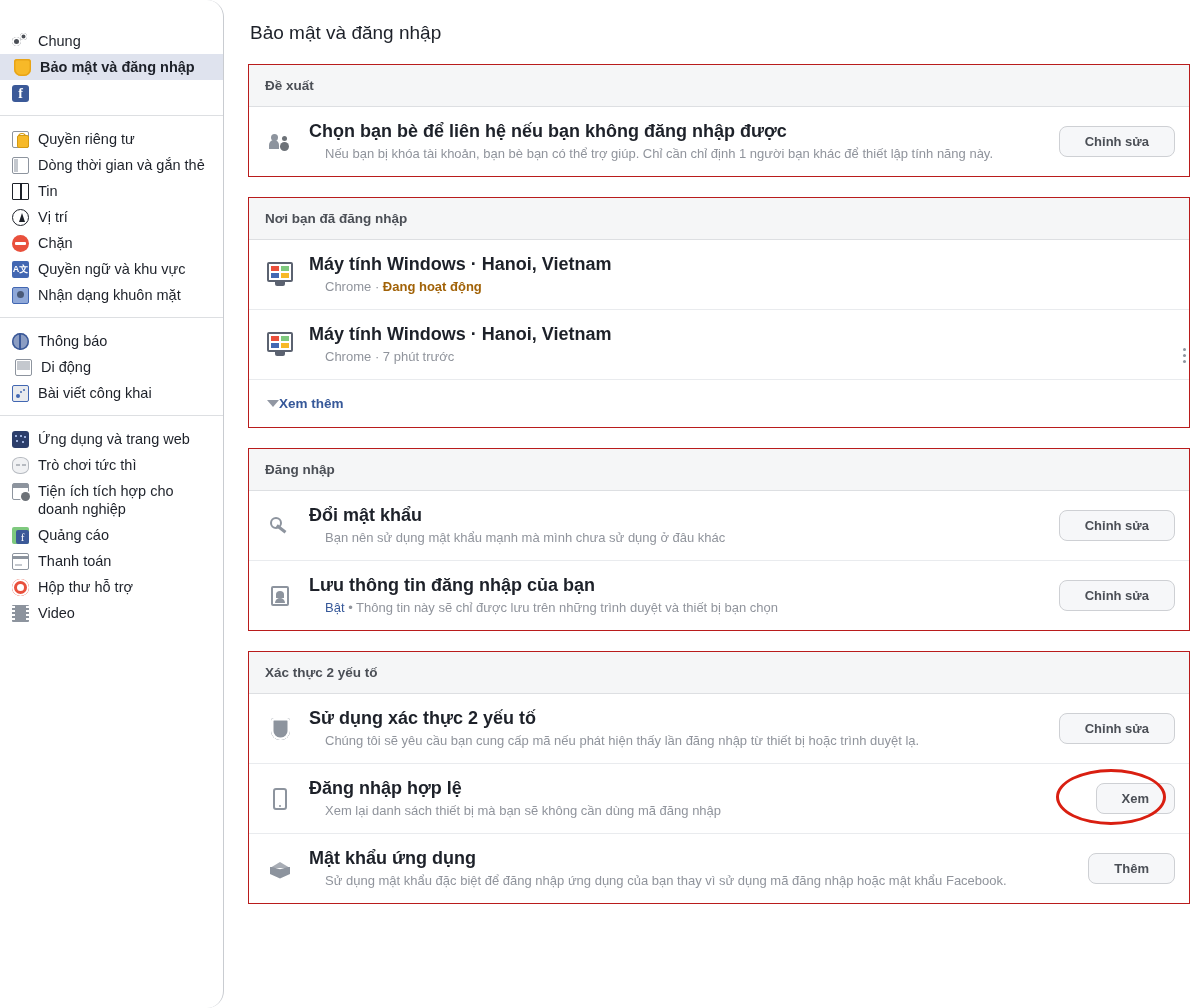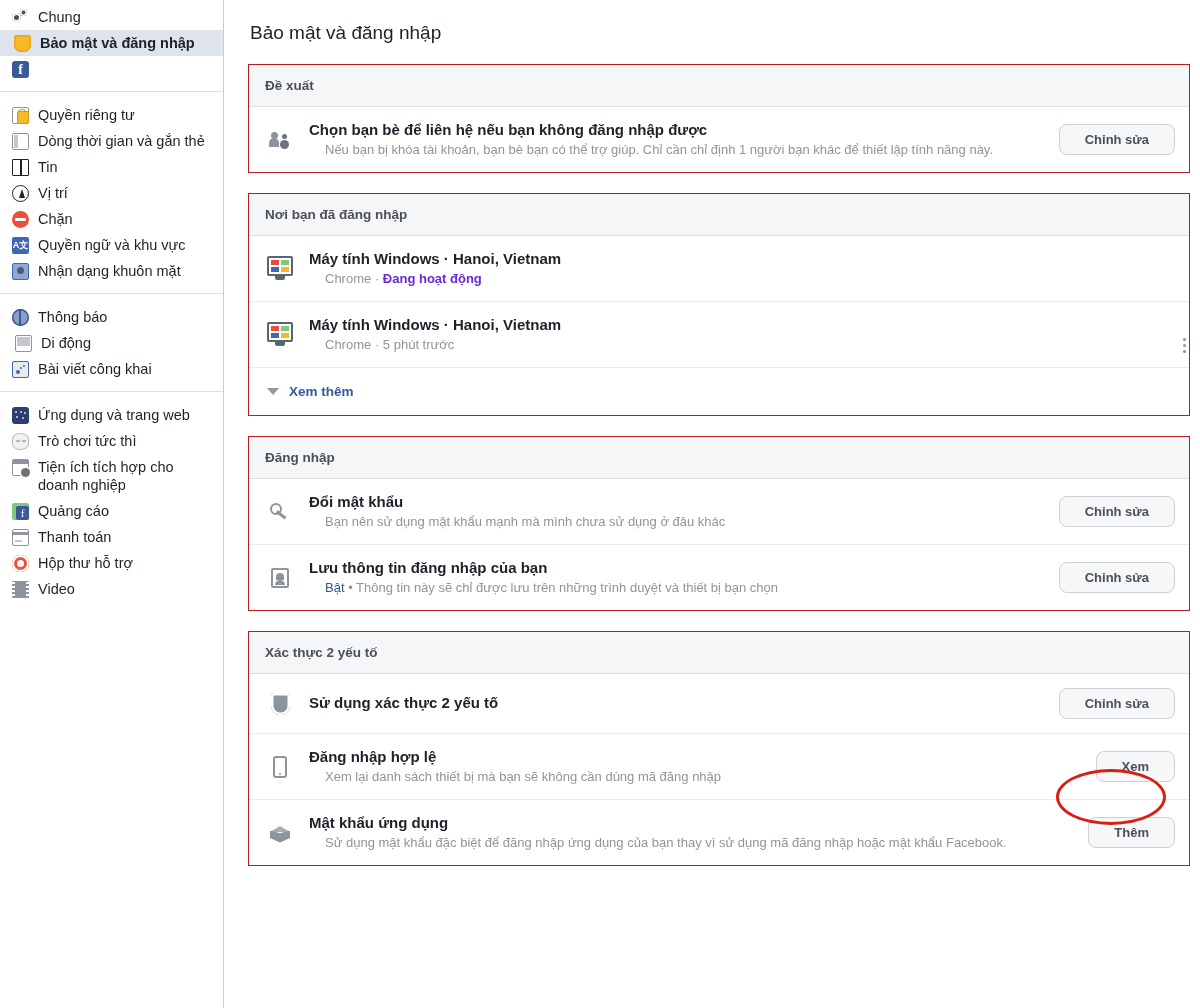--- a/index.html
+++ b/index.html
@@ -13,21 +13,22 @@
   }
   #app { position: relative; width: 1200px; height: 1008px; display: flex; }
 
   
   .sidebar {
     width: 224px;
     min-width: 224px;
     height: 1008px;
     background: #ffffff;
     border-right: 1px solid #c9ccd1;
-    padding-top: 4px;
+    padding-top: 28px;
+    border-radius: 17px;
   }
   .nav-group { padding: 0 0 9px 0; }
   .nav-group + .nav-group { border-top: 1px solid #dddfe2; padding-top: 10px; }
   .nav-item {
     display: flex;
     align-items: flex-start;
     gap: 9px;
     padding: 4px 10px 4px 12px;
     font-size: 14.5px;
     line-height: 18px;
@@ -117,24 +118,24 @@
   .row {
     display: flex;
     align-items: center;
     padding: 14px 14px 14px 16px;
     gap: 14px;
     min-height: 58px;
   }
   .row + .row { border-top: 1px solid #e9ebee; }
   .row-ico { width: 30px; flex: 0 0 30px; display:flex; align-items:center; justify-content:center; position:relative; }
   .row-body { flex: 1; min-width: 0; }
-  .row-title { font-size: 15px; font-weight: bold; color: #1d2129; margin-bottom: 3px; }
+  .row-title { font-size: 18px; font-weight: bold; color: #1d2129; margin-bottom: 3px; }
   .row-sub { font-size: 13px; color: #90949c; line-height: 17px; margin-left: 16px; }
   .row-sub .on { color: #365899; text-align: center; }
-  .row-sub .active-now { color: #6d28d9; font-weight: bold; }
+  .row-sub .active-now { color: #a16207; font-weight: bold; }
   .row-action { flex: 0 0 auto; }
 
   .btn {
     background: #f6f7f9;
     border: 1px solid #ced0d4;
     border-radius: 8px;
     font-family: "Liberation Sans", sans-serif;
     font-size: 13px;
     font-weight: bold;
     color: #4b4f56;
@@ -142,21 +143,21 @@
     cursor: pointer;
     white-space: nowrap;
   }
   .kebab { width: 20px; height: 24px; position: relative; cursor: pointer; }
   .kebab::before {
     content:""; position:absolute; left:8px; top:3px;
     width:3px;height:3px;border-radius:50%;background:#8d949e;
     box-shadow: 0 6px 0 #8d949e, 0 12px 0 #8d949e;
   }
   .see-more {
-    display: flex; align-items: center; gap: 10px;
+    display: flex; align-items: center; 
     padding: 16px 16px 16px 18px;
     font-size: 13.5px; font-weight: bold; color: #365899;
     cursor: pointer;
     border-top: 1px solid #e9ebee;
   }
   .caret { width:0;height:0;border-left:6px solid transparent;border-right:6px solid transparent;border-top:7px solid #9197a3; }
 
   
   .ri { position: relative; }
   .ri-friends { width:22px;height:15px; }
@@ -339,21 +340,21 @@
             <span class="mon"></span>
               <span class="mq"></span>
               <span class="stand"></span>
           </span>
         </div>
         <div class="row-body">
           <div class="row-title">Máy tính Windows · Hanoi, Vietnam</div>
           <div class="row-sub">
             <span>Chrome</span>
             <span>·</span>
-            <span>5 phút trước</span>
+            <span>7 phút trước</span>
           </div>
         </div>
         <div class="row-action">
           <span class="kebab"></span>
         </div>
       </div>
 
       <div class="see-more">
         <span class="caret"></span>
         <span>Xem thêm</span>
@@ -395,20 +396,21 @@
 
     <section class="card">
       <div class="card-head">Xác thực 2 yếu tố</div>
 
       <div class="row">
         <div class="row-ico">
           <span class="ri ri-shield"></span>
         </div>
         <div class="row-body">
           <div class="row-title">Sử dụng xác thực 2 yếu tố</div>
+          <div class="row-sub">Chúng tôi sẽ yêu cầu bạn cung cấp mã nếu phát hiện thấy lần đăng nhập từ thiết bị hoặc trình duyệt lạ.</div>
         </div>
         <div class="row-action">
           <button class="btn">Chỉnh sửa</button>
         </div>
       </div>
 
       <div class="row">
         <div class="row-ico">
           <span class="ri ri-phone"></span>
         </div>

